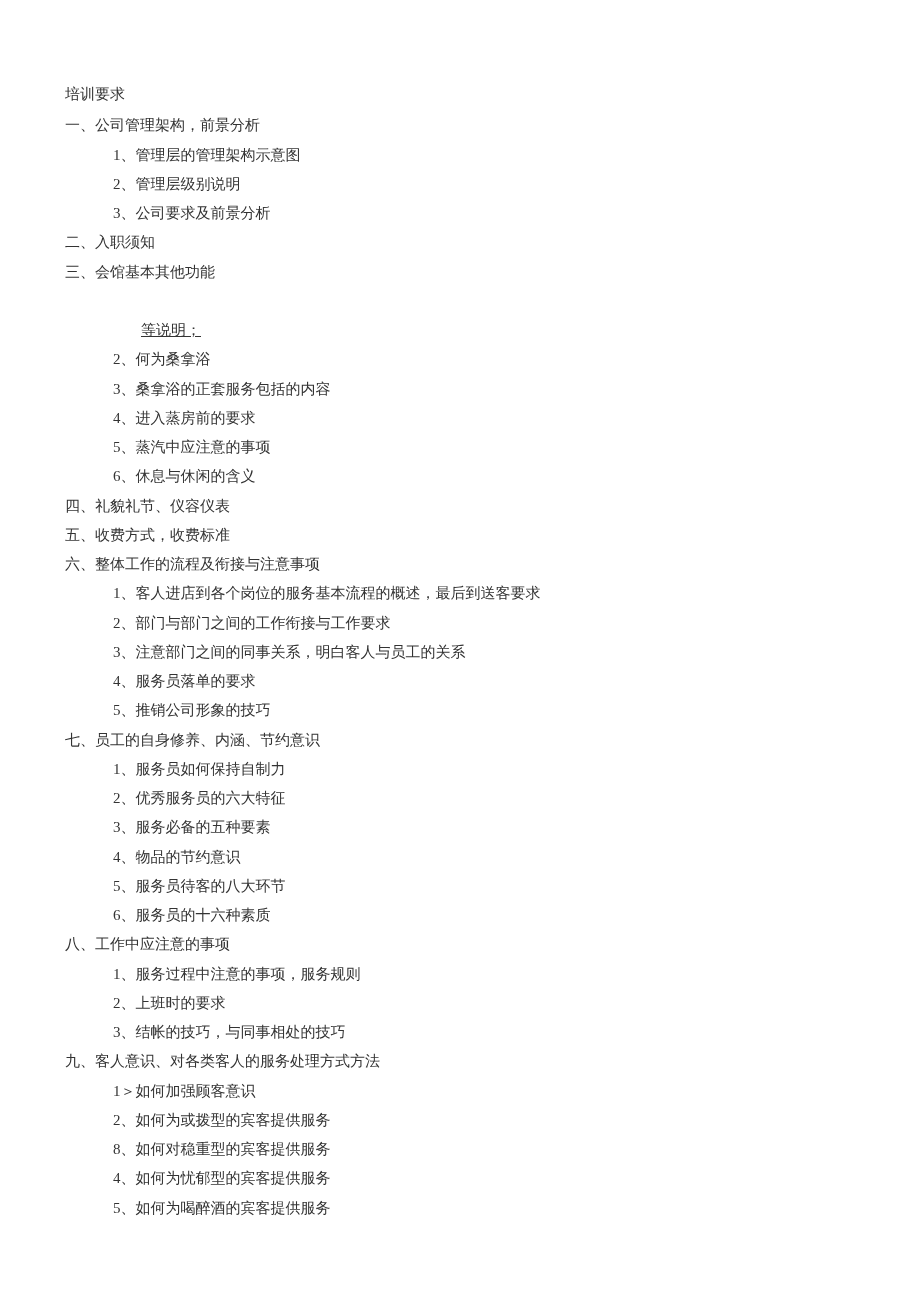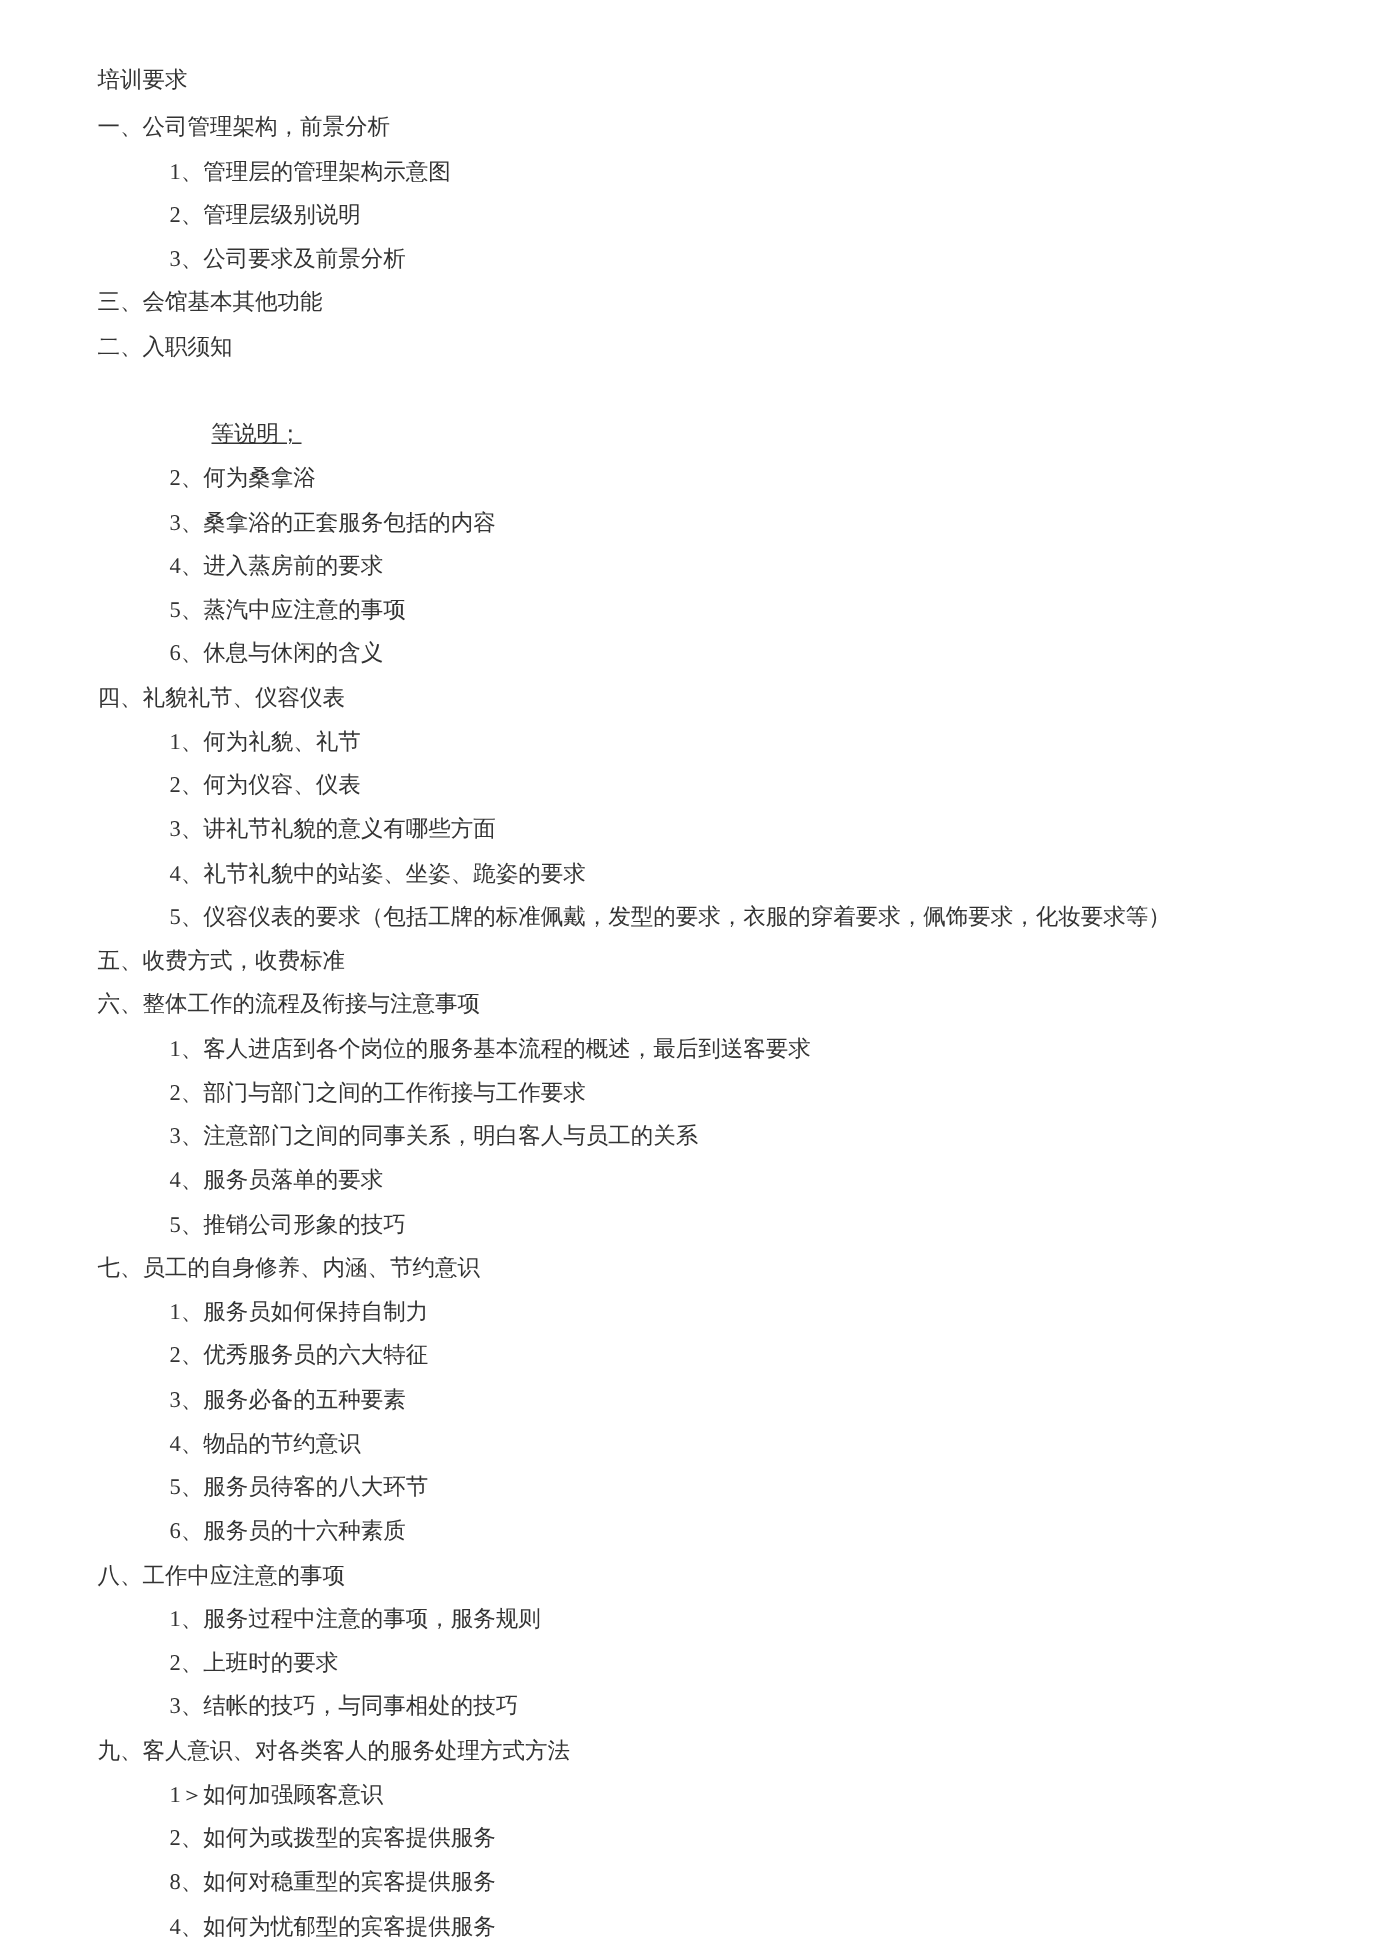--- a/index.html
+++ b/index.html
@@ -11,20 +11,21 @@
       background: #ffffff;
       font-family: "SimSun", "宋体", serif;
       font-size: 15px;
       color: #333333;
       line-height: 1.95;
       padding: 40px 65px;
       width: 920px;
     }
     .title {
       margin-bottom: 2px;
+      margin-top: 40px;
     }
     .section-heading {
       margin-bottom: 0;
     }
     .sub-list {
       padding-left: 48px;
       text-align: center;
     }
     .sub-item {
       display: flex;
@@ -47,22 +48,22 @@
         <div class="sub-item">
           <div class="sub-item-text">1、管理层的管理架构示意图</div>
         </div>
         <div class="sub-item">
           <div class="sub-item-text">2、管理层级别说明</div>
         </div>
         <div class="sub-item">
           <div class="sub-item-text">3、公司要求及前景分析</div>
         </div>
       </div>
+      <div class="section-heading">二、入职须知</div>
       <div class="section-heading">三、会馆基本其他功能</div>
-      <div class="section-heading">二、入职须知</div>
       <div class="sub-list">
         <div class="sub-item">
           <div><br><span class="sub-item-cont" style="display: inline-block;">等说明；</span></div>
         </div>
         <div class="sub-item">
           <div class="sub-item-text">2、何为桑拿浴</div>
         </div>
         <div class="sub-item">
           <div class="sub-item-text">3、桑拿浴的正套服务包括的内容</div>
         </div>
@@ -70,37 +71,20 @@
           <div class="sub-item-text">4、进入蒸房前的要求</div>
         </div>
         <div class="sub-item">
           <div class="sub-item-text">5、蒸汽中应注意的事项</div>
         </div>
         <div class="sub-item">
           <div class="sub-item-text">6、休息与休闲的含义</div>
         </div>
       </div>
       <div class="section-heading">四、礼貌礼节、仪容仪表</div>
-      <div class="sub-list">
-        <div class="sub-item">
-          <div class="sub-item-text">1、何为礼貌、礼节</div>
-        </div>
-        <div class="sub-item">
-          <div class="sub-item-text">2、何为仪容、仪表</div>
-        </div>
-        <div class="sub-item">
-          <div class="sub-item-text">3、讲礼节礼貌的意义有哪些方面</div>
-        </div>
-        <div class="sub-item">
-          <div class="sub-item-text">4、礼节礼貌中的站姿、坐姿、跪姿的要求</div>
-        </div>
-        <div class="sub-item">
-          <div class="sub-item-text">5、仪容仪表的要求（包括工牌的标准佩戴，发型的要求，衣服的穿着要求，佩饰要求，化妆要求等）</div>
-        </div>
-      </div>
       <div class="section-heading">五、收费方式，收费标准</div>
       <div class="section-heading">六、整体工作的流程及衔接与注意事项</div>
       <div class="sub-list">
         <div class="sub-item">
           <div class="sub-item-text">1、客人进店到各个岗位的服务基本流程的概述，最后到送客要求</div>
         </div>
         <div class="sub-item">
           <div class="sub-item-text">2、部门与部门之间的工作衔接与工作要求</div>
         </div>
         <div class="sub-item">

